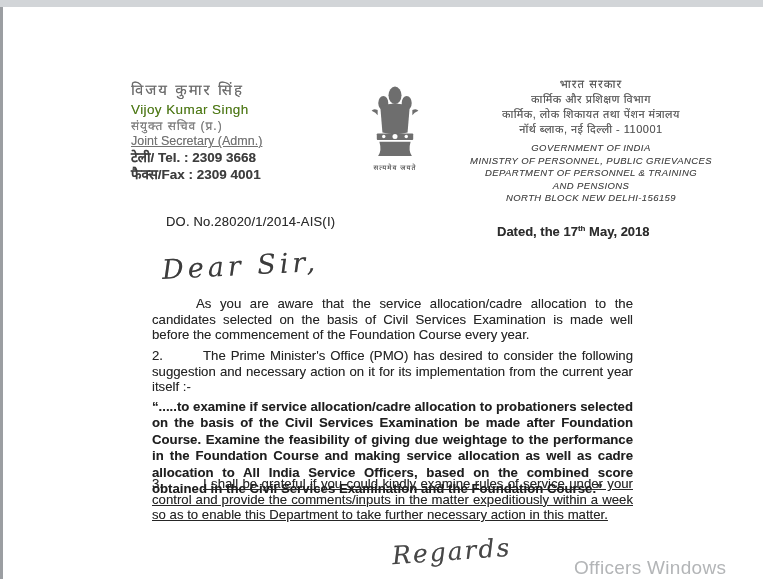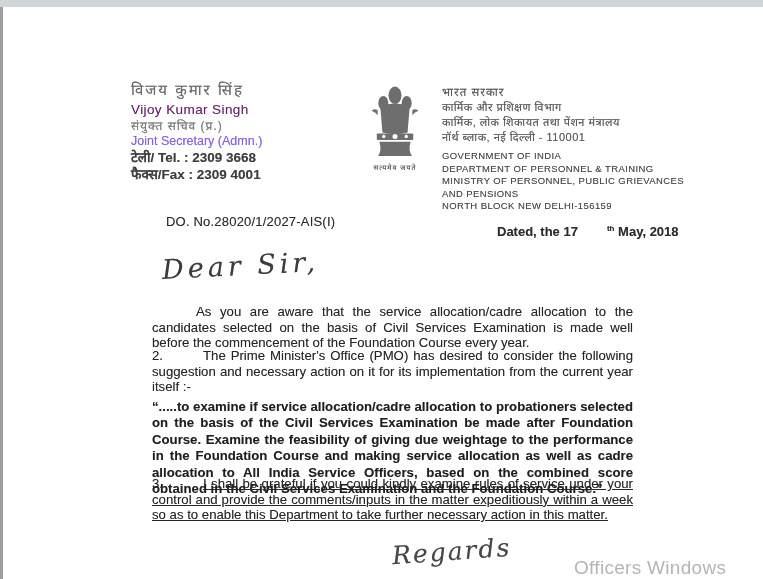--- a/index.html
+++ b/index.html
@@ -8,53 +8,53 @@
     background:#ffffff;font-family:"Liberation Sans",sans-serif;
   }
   .top-bar{position:absolute;top:0;left:0;width:763px;height:7px;background:#d2d5d8;}
   .edge-line{position:absolute;top:7px;left:0;width:3px;height:572px;background:#9b9ea2;}
   .letter{position:absolute;top:0;left:0;width:763px;height:434px;
     text-shadow:0 0 0.5px rgba(20,20,20,0.35);}
 
   
   .sender{position:absolute;left:131px;top:80px;color:#3f3f3f;}
   .sender .hi-name{font-size:15px;color:#6b6b6b;letter-spacing:2px;line-height:20px;}
-  .sender .en-name{font-size:13.5px;color:#701a75;line-height:19px;letter-spacing:0.4px;}
+  .sender .en-name{font-size:13.5px;color:#4d7c0f;line-height:19px;letter-spacing:0.4px;}
   .sender .hi-desig{font-size:12px;color:#7b7b7b;line-height:14px;letter-spacing:1px;}
-  .sender .en-desig{font-size:12.5px;color:#8b5cf6;line-height:16px;}
+  .sender .en-desig{font-size:12.5px;color:#737373;line-height:16px;text-decoration:underline;}
   .sender .tel-line{font-size:13.5px;color:#3d3d3d;line-height:17px;font-weight:600;}
 
   
   .emblem-wrap{position:absolute;left:362px;top:84px;width:66px;text-align:center;}
   .emblem-wrap svg{display:block;margin:0 auto;opacity:0.82;}
   .motto{font-size:7px;color:#4e4e4e;letter-spacing:1px;margin-top:1px;}
 
   
-  .office{position:absolute;left:442px;top:84px;width:298px;}
+  .office{position:absolute;left:442px;top:76px;width:298px;text-align:center;}
   .office .hi-big{font-size:11.5px;color:#565656;line-height:16px;letter-spacing:1px;}
   .office .hi{font-size:11px;color:#565656;line-height:15px;letter-spacing:0.5px;}
-  .office .en{font-size:9.5px;color:#454545;line-height:12.5px;letter-spacing:0.4px;}
+  .office .en{font-size:9.5px;color:#454545;line-height:12.5px;letter-spacing:0.4px;font-style:italic;}
   .office .en-first{margin-top:5px;}
 
   
   .do-no{position:absolute;left:166px;top:214px;font-size:13px;color:#2c2c2c;letter-spacing:0.2px;}
   .date{position:absolute;left:497px;top:224px;font-size:13px;color:#2c2c2c;font-weight:600;}
-  .date sup{font-size:8px;margin-left:29px;}
+  .date sup{font-size:8px;}
 
   
   .hand{font-family:"DejaVu Serif",serif;font-style:italic;color:#3c3c3c;}
   .salutation{position:absolute;left:162px;top:250px;font-size:27px;letter-spacing:4px;
     transform:rotate(-3deg);}
   .closing{position:absolute;left:392px;top:537px;font-size:25px;letter-spacing:2px;
     transform:rotate(-4deg);color:#474747;}
 
   
   .para{position:absolute;left:152px;width:481px;margin:0;font-size:13.2px;
     line-height:15.6px;color:#262626;text-align:justify;}
-  .p1{top:304px;text-indent:44px;}
+  .p1{top:296px;text-indent:44px;}
   .p2{top:348px;}
   .quote{top:399px;font-weight:bold;line-height:16.4px;color:#1f1f1f;}
   .p3{top:476px;text-decoration:underline;}
   .num{display:inline-block;width:51px;}
 
   
   .watermark{position:absolute;left:574px;top:557px;font-size:19px;color:#b3b5b7;
     letter-spacing:0.3px;}
 </style>
 </head>
@@ -92,27 +92,27 @@
     </svg>
     <div class="motto">सत्यमेव जयते</div>
   </div>
 
   <div class="office">
     <div class="hi-big">भारत सरकार</div>
     <div class="hi">कार्मिक और प्रशिक्षण विभाग</div>
     <div class="hi">कार्मिक, लोक शिकायत तथा पेंशन मंत्रालय</div>
     <div class="hi">नॉर्थ ब्लाक, नई दिल्ली - 110001</div>
     <div class="en en-first">GOVERNMENT OF INDIA</div>
+    <div class="en">MINISTRY OF PERSONNEL, PUBLIC GRIEVANCES</div>
     <div class="en">DEPARTMENT OF PERSONNEL &amp; TRAINING</div>
-    <div class="en">MINISTRY OF PERSONNEL, PUBLIC GRIEVANCES</div>
     <div class="en">AND PENSIONS</div>
     <div class="en">NORTH BLOCK NEW DELHI-156159</div>
   </div>
 
-  <div class="do-no">DO. No.28020/1/2027-AIS(I)</div>
+  <div class="do-no">DO. No.28020/1/2014-AIS(I)</div>
   <div class="date"><span>Dated, the 17</span><sup>th</sup><span> May, 2018</span></div>
 
   <div class="hand salutation">Dear Sir,</div>
 
   <p class="para p1">As you are aware that the service allocation/cadre allocation to the candidates selected on the basis of Civil Services Examination is made well before the commencement of the Foundation Course every year.</p>
 
   <p class="para p2"><span class="num">2.</span><span>The Prime Minister's Office (PMO) has desired to consider the following suggestion and necessary action on it for its implementation from the current year itself :-</span></p>
 
   <p class="para quote">“.....to examine if service allocation/cadre allocation to probationers selected on the basis of the Civil Services Examination be made after Foundation Course. Examine the feasibility of giving due weightage to the performance in the Foundation Course and making service allocation as well as cadre allocation to All India Service Officers, based on the combined score obtained in the Civil Services Examination and the Foundation Course.”</p>
 

